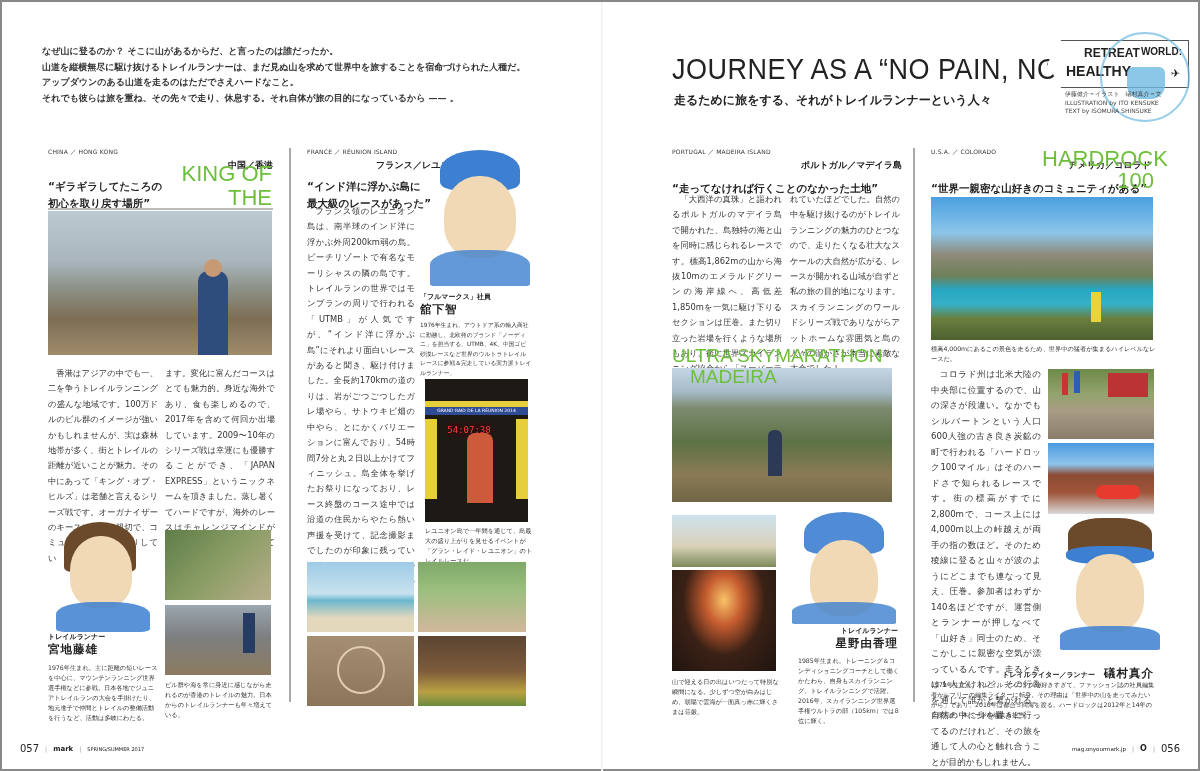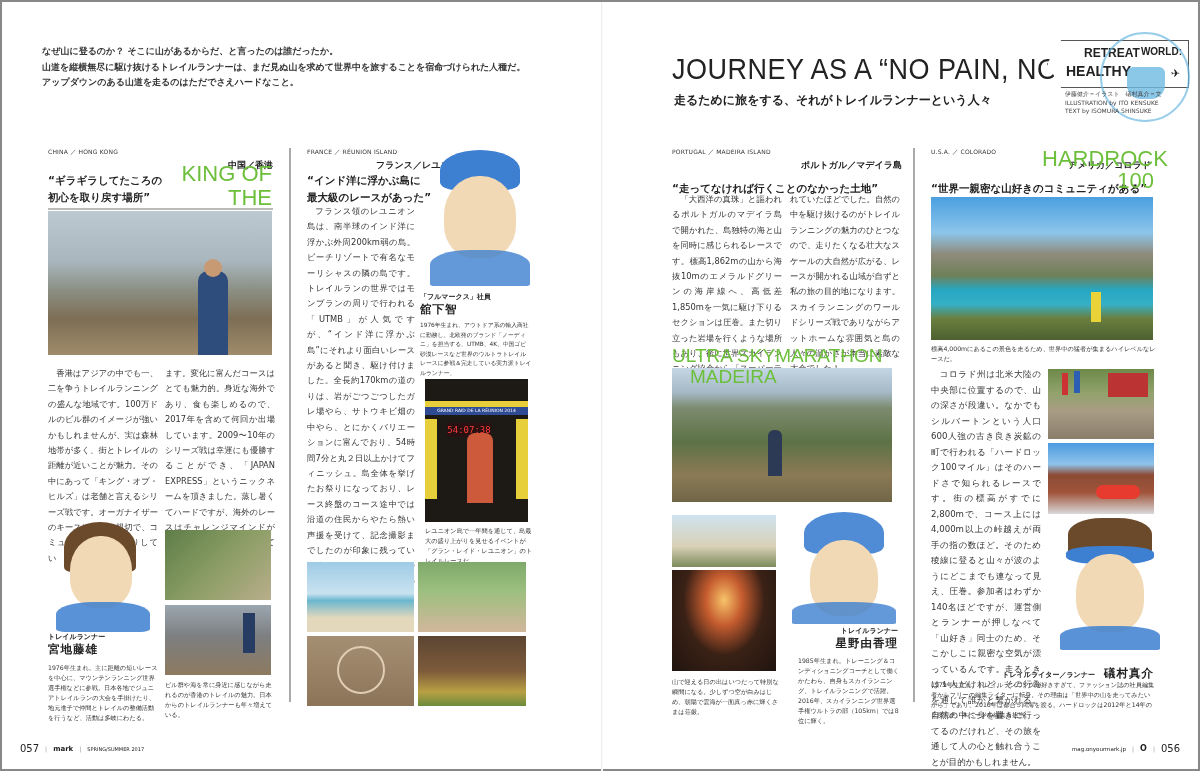--- a/index.html
+++ b/index.html
@@ -14,21 +14,21 @@
   .badge { left: 1045px; top: 38px; width: 142px; height: 48px; border: 1.5px solid #555; clip-path: polygon(10% 0,100% 0,100% 100%,10% 100%,0 50%); background: #fff; }
   .badge .r1 { position: absolute; left: 36px; top: 5px; font-size: 12px; font-weight: 900; font-family: "Liberation Sans", sans-serif; }
   .badge .r2 { position: absolute; left: 18px; top: 22px; font-size: 14px; font-weight: 900; font-family: "Liberation Sans", sans-serif; }
   .badge .r3 { position: absolute; right: 6px; top: 5px; font-size: 10px; font-weight: 900; font-family: "Liberation Sans", sans-serif; }
   .badge .plane { position: absolute; right: 8px; top: 26px; font-size: 11px; }
   .stamp { left: 1098px; top: 30px; width: 90px; height: 90px; border: 2px solid rgba(110,185,225,.7); border-radius: 50%; }
   .stamp .lock { position: absolute; left: 25px; top: 33px; width: 38px; height: 32px; background: rgba(110,185,225,.8); border-radius: 6px 6px 14px 14px; }
   .credits { left: 1063px; top: 88px; font-size: 6px; line-height: 8.5px; color: #444; }
   .country-en { font-size: 6px; color: #333; letter-spacing: .2px; }
   .country-jp { font-size: 9px; font-weight: bold; margin-top: 2px; text-align: right; }
-  .quote { font-size: 10.5px; font-weight: bold; line-height: 17px; }
+  .quote { font-size: 10.5px; font-weight: bold; line-height: 17px; margin-top: 6px; }
   .race-title { font-family: "Liberation Sans", sans-serif; color: #6cbf3a; font-size: 21px; line-height: 21px; font-weight: normal; }
   .rule { height: 1.5px; background: #bbb; }
   .body-col { font-size: 8.3px; line-height: 15.4px; color: #333; text-align: justify; }
   .caption { font-size: 6.2px; line-height: 10px; color: #333; }
   .name-role { font-size: 7px; font-weight: bold; }
   .name { font-size: 11.5px; font-weight: bold; letter-spacing: 1px; }
   .vline { width: 1.5px; background: #aaa; }
   .photo { overflow: hidden; }
   .folio { font-size: 9px; font-weight: normal; }
   .face { border-radius: 48% 48% 40% 40%; background: #f1d9b5; position: absolute; }
@@ -36,20 +36,21 @@
 </head>
 <body>
 
 <div class="spread">
   <div class="gutter"></div>
 
   <div class="abs intro">
     <div>なぜ山に登るのか？ そこに山があるからだ、と言ったのは誰だったか。</div>
     <div>山道を縦横無尽に駆け抜けるトレイルランナーは、まだ見ぬ山を求めて世界中を旅することを宿命づけられた人種だ。</div>
     <div>アップダウンのある山道を走るのはただでさえハードなこと。</div>
+    <div>それでも彼らは旅を重ね、その先々で走り、休息する。それ自体が旅の目的になっているから —— 。</div>
   </div>
 
   <div class="abs headline">JOURNEY AS A “NO PAIN, NO GAIN”</div>
   <div class="abs subhead">走るために旅をする、それがトレイルランナーという人々</div>
 
   <div class="abs badge">
     <span class="r1">RETREAT</span>
     <span class="r2">HEALTHY</span>
     <span class="r3">WORLD:</span>
     <span class="plane">✈</span>

